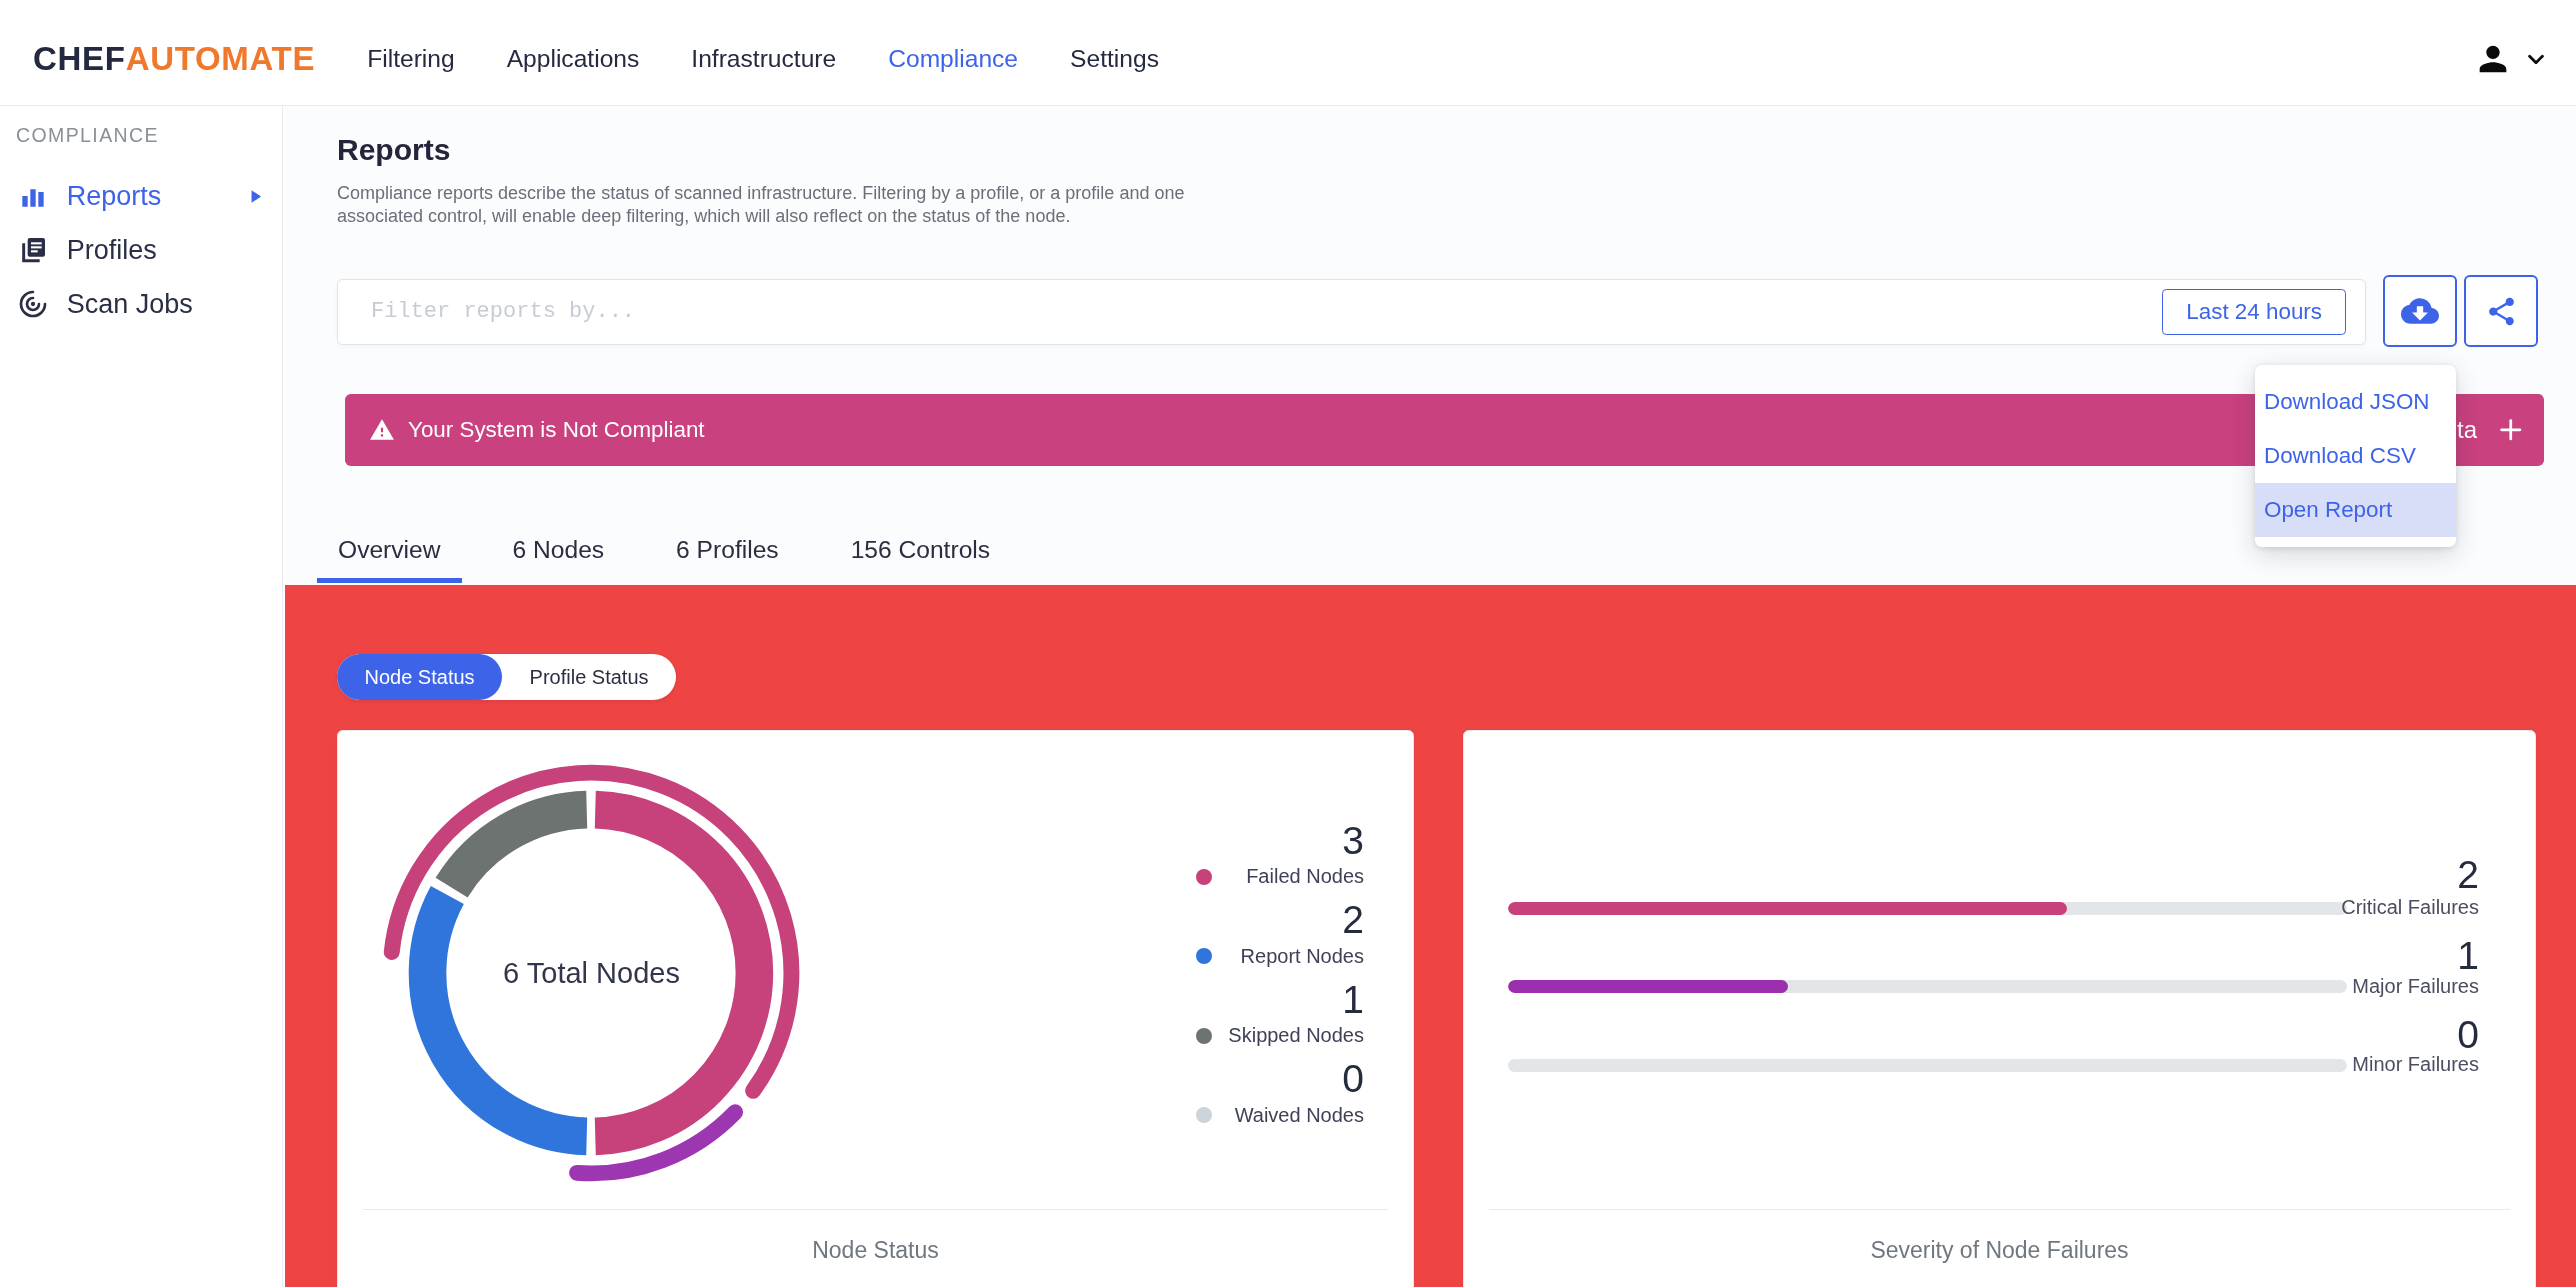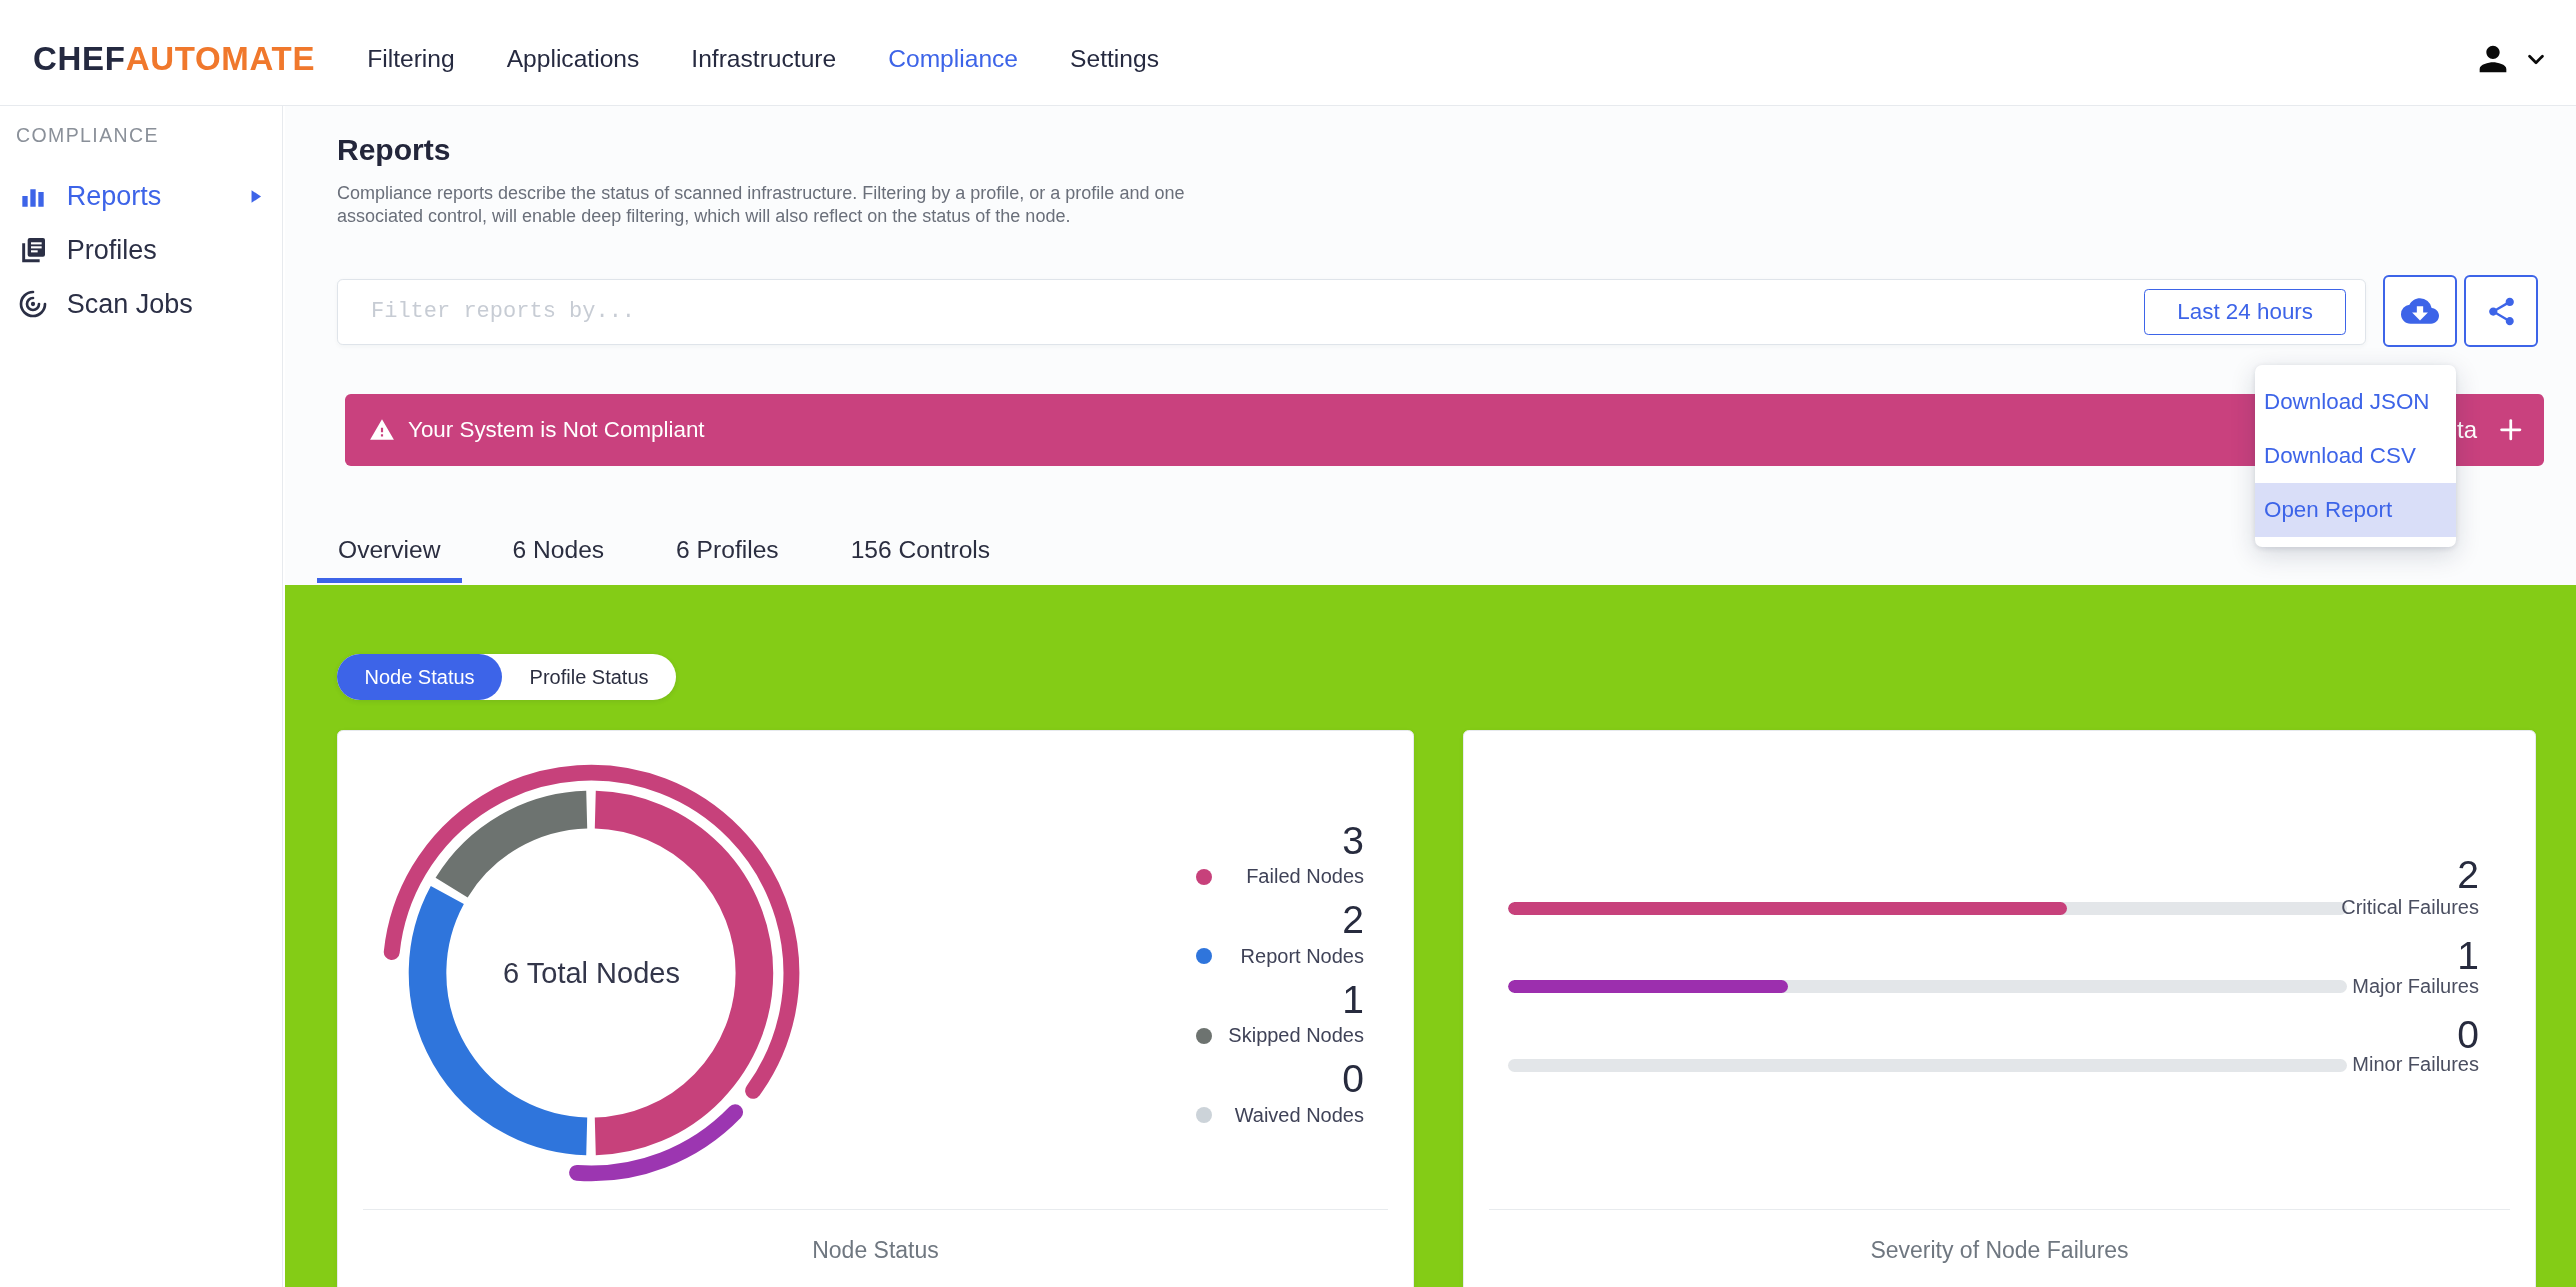--- a/index.html
+++ b/index.html
@@ -33,21 +33,21 @@
   .page-title { position:absolute; left:52px; top:38px; font-size:30px; font-weight:600; color:#23263b; }
   .page-desc { position:absolute; left:52px; top:87px; width:904px; font-size:18px;
     line-height:23px; color:#6a6f7a; }
 
   .filter-bar { position:absolute; left:52px; top:184px; width:2029px; height:66px; background:#fff;
     border:1.4px solid #dfe4ea; border-radius:5.8px; box-shadow:0 1.4px 4.3px rgba(30,40,60,.04); }
   .filter-input { position:absolute; left:0; top:0; width:1807px; height:63px; border:none; outline:none;
     background:transparent; padding-left:33px; font-size:22px; color:#3a3e50;
     font-family:Liberation Mono, monospace;}
   .filter-input::placeholder { color:#c7ccd4; }
-  .time-btn { position:absolute; right:19px; top:9.4px; height:46px; padding:0 32px; background:#fff;
+  .time-btn { position:absolute; right:19px; top:9.4px; height:46px; padding:0 23px; background:#fff;
     border:1.4px solid var(--primary); border-radius:4.3px; color:var(--primary); font-size:22.4px;
     display:flex; align-items:center; cursor:pointer; font-family:inherit;}
   .icon-btn { position:absolute; top:180px; width:74px; height:72px; background:#fff;
     border:2.2px solid var(--primary); border-radius:5.8px; display:flex; align-items:center;
     justify-content:center; cursor:pointer; }
   .icon-btn.dl { left:2098px; }
   .icon-btn.share { left:2179px; }
 
   .banner { position:absolute; left:52px; top:299px; width:2199px; height:72px; background:var(--banner);
     border-radius:5.8px; display:flex; align-items:center; padding-left:24px; z-index:5;margin-left:8px; }
@@ -61,21 +61,21 @@
   .dropdown .dd-item { height:54px; display:flex; align-items:center; padding-left:9px;
     color:var(--primary); font-size:22.4px; cursor:pointer; }
   .dropdown .dd-item.highlight { background:#d9def8; }
 
   .tabs { position:absolute; left:32px; top:438px; display:flex; }
   .tab { line-height:33px; padding:0 21px 11.6px 21px; margin-right:30px; font-size:24.6px; color:#2b2e40;
     cursor:pointer; border-bottom:5px solid transparent; }
   .tab.active { border-bottom-color:var(--primary); }
 
   
-  .grayzone { position:absolute; left:0; right:0; top:490px; bottom:0; background:#84cc16; }
+  .grayzone { position:absolute; left:0; right:0; top:490px; bottom:0; background:#ef4444; }
   .toggle { position:absolute; left:52px; top:69px; height:46px; display:inline-flex; align-items:center;
     background:#fff; border-radius:23px; box-shadow:0 1.4px 5.8px rgba(30,40,60,.10); }
   .toggle .opt { font-size:20px; padding:0 27.5px; color:#2b2e40; line-height:46px; cursor:pointer; }
   .toggle .opt.active { background:var(--primary); color:#fff; border-radius:23px; height:46px; }
 
   .card { position:absolute; top:145px; height:831px; background:#fff; border:1.4px solid #e7eaee;
     border-radius:5.8px; box-shadow:0 1.4px 5.8px rgba(30,40,60,.05); }
   .card.left { left:52px; width:1077px; }
   .card.right { left:1178px; width:1073px; }
   .card-divider { position:absolute; left:25px; right:25px; top:478px; height:1.4px; background:#e8ebee; }

